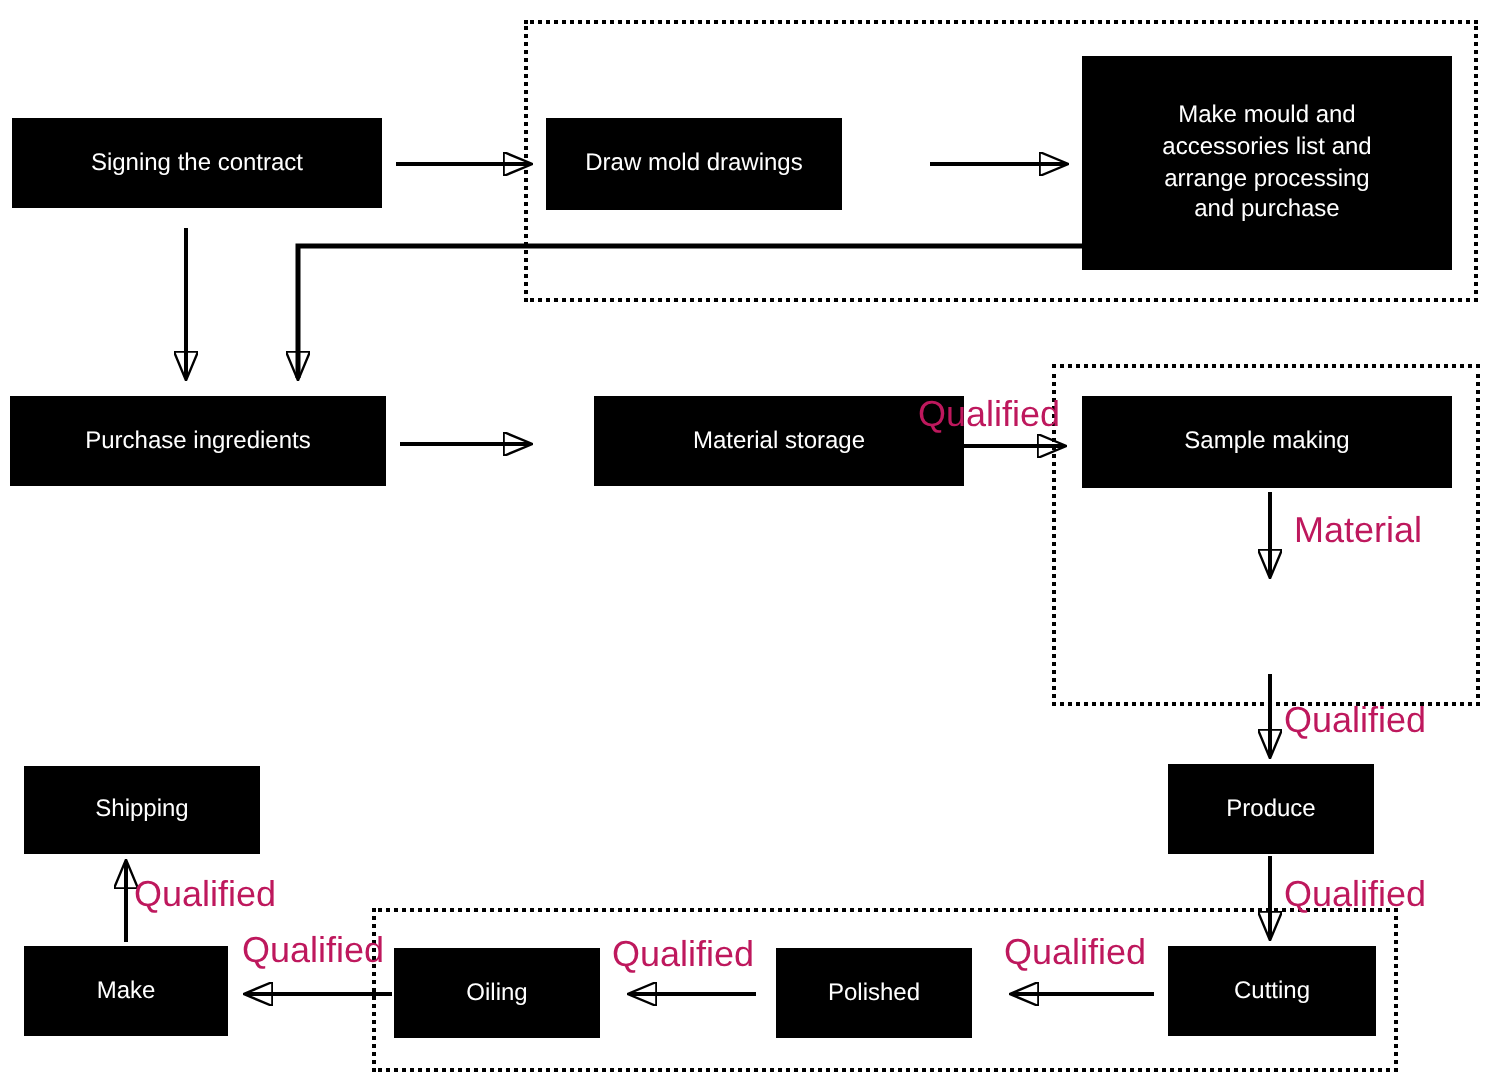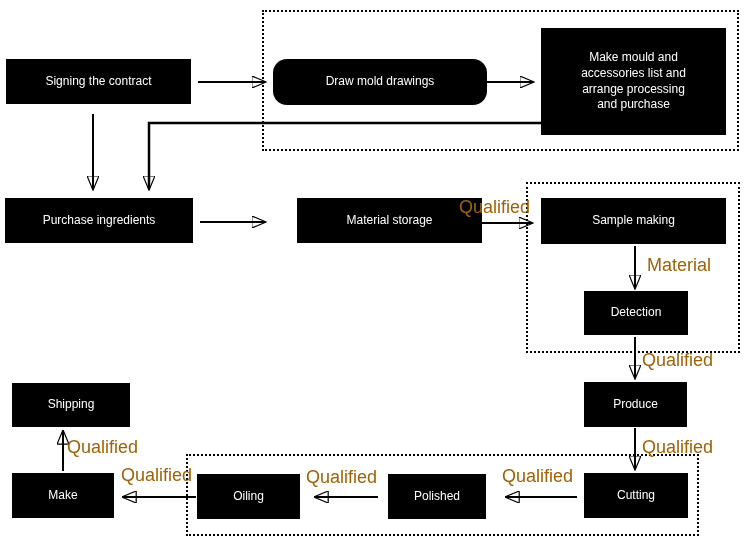--- a/index.html
+++ b/index.html
@@ -30,21 +30,21 @@
     padding: 2px 4px;
   }
   .group {
     position: absolute;
     border: 2px dotted #000000;
     box-sizing: border-box;
     background: transparent;
   }
   .edge-label {
     position: absolute;
-    color: #a16207;
+    color: #be185d;
     font-size: 18px;
     white-space: nowrap;
     background: transparent;
   }
   svg.connectors {
     position: absolute;
     left: 0;
     top: 0;
     width: 750px;
     height: 546px;
@@ -78,29 +78,28 @@
     <path d="M635,246 L635,288" stroke-width="2" marker-end="url(#ah)"></path>
     <path d="M635,337 L635,378" stroke-width="2" marker-end="url(#ah)"></path>
     <path d="M635,428 L635,469" stroke-width="2" marker-end="url(#ah)"></path>
     <path d="M577,497 L506,497" stroke-width="2" marker-end="url(#ah)"></path>
     <path d="M378,497 L315,497" stroke-width="2" marker-end="url(#ah)"></path>
     <path d="M196,497 L123,497" stroke-width="2" marker-end="url(#ah)"></path>
     <path d="M63,471 L63,431" stroke-width="2" marker-end="url(#ah)"></path>
   </svg>
 
   <div class="node" style="left:6px;   top:59px;  width:185px; height:45px;">Signing the contract</div>
-  <div class="node" style="left:273px; top:59px;  width:214px; height:46px;border-radius:14px;">Draw mold drawings</div>
+  <div class="node" style="left:273px; top:59px;  width:148px; height:46px;">Draw mold drawings</div>
   <div class="node" style="left:541px; top:28px;  width:185px; height:107px;">Make mould and
 accessories list and
 arrange processing
 and purchase</div>
   <div class="node" style="left:5px;   top:198px; width:188px; height:45px;">Purchase ingredients</div>
   <div class="node" style="left:273px; top:198px; width:185px; height:45px;margin-left:24px;">Material storage</div>
   <div class="node" style="left:541px; top:198px; width:185px; height:46px;">Sample making</div>
-  <div class="node" style="left:584px; top:291px; width:104px; height:44px;">Detection</div>
   <div class="node" style="left:584px; top:473px; width:104px; height:45px;">Cutting</div>
   <div class="node" style="left:584px; top:382px; width:103px; height:45px;">Produce</div>
   <div class="node" style="left:388px; top:474px; width:98px;  height:45px;">Polished</div>
   <div class="node" style="left:197px; top:474px; width:103px; height:45px;">Oiling</div>
   <div class="node" style="left:12px;  top:473px; width:102px; height:45px;">Make</div>
   <div class="node" style="left:12px;  top:383px; width:118px; height:44px;">Shipping</div>
 
   <span class="edge-label" style="left:459px; top:197px;">Qualified</span>
   <span class="edge-label" style="left:647px; top:255px;">Material</span>
   <span class="edge-label" style="left:642px; top:350px;">Qualified</span>

